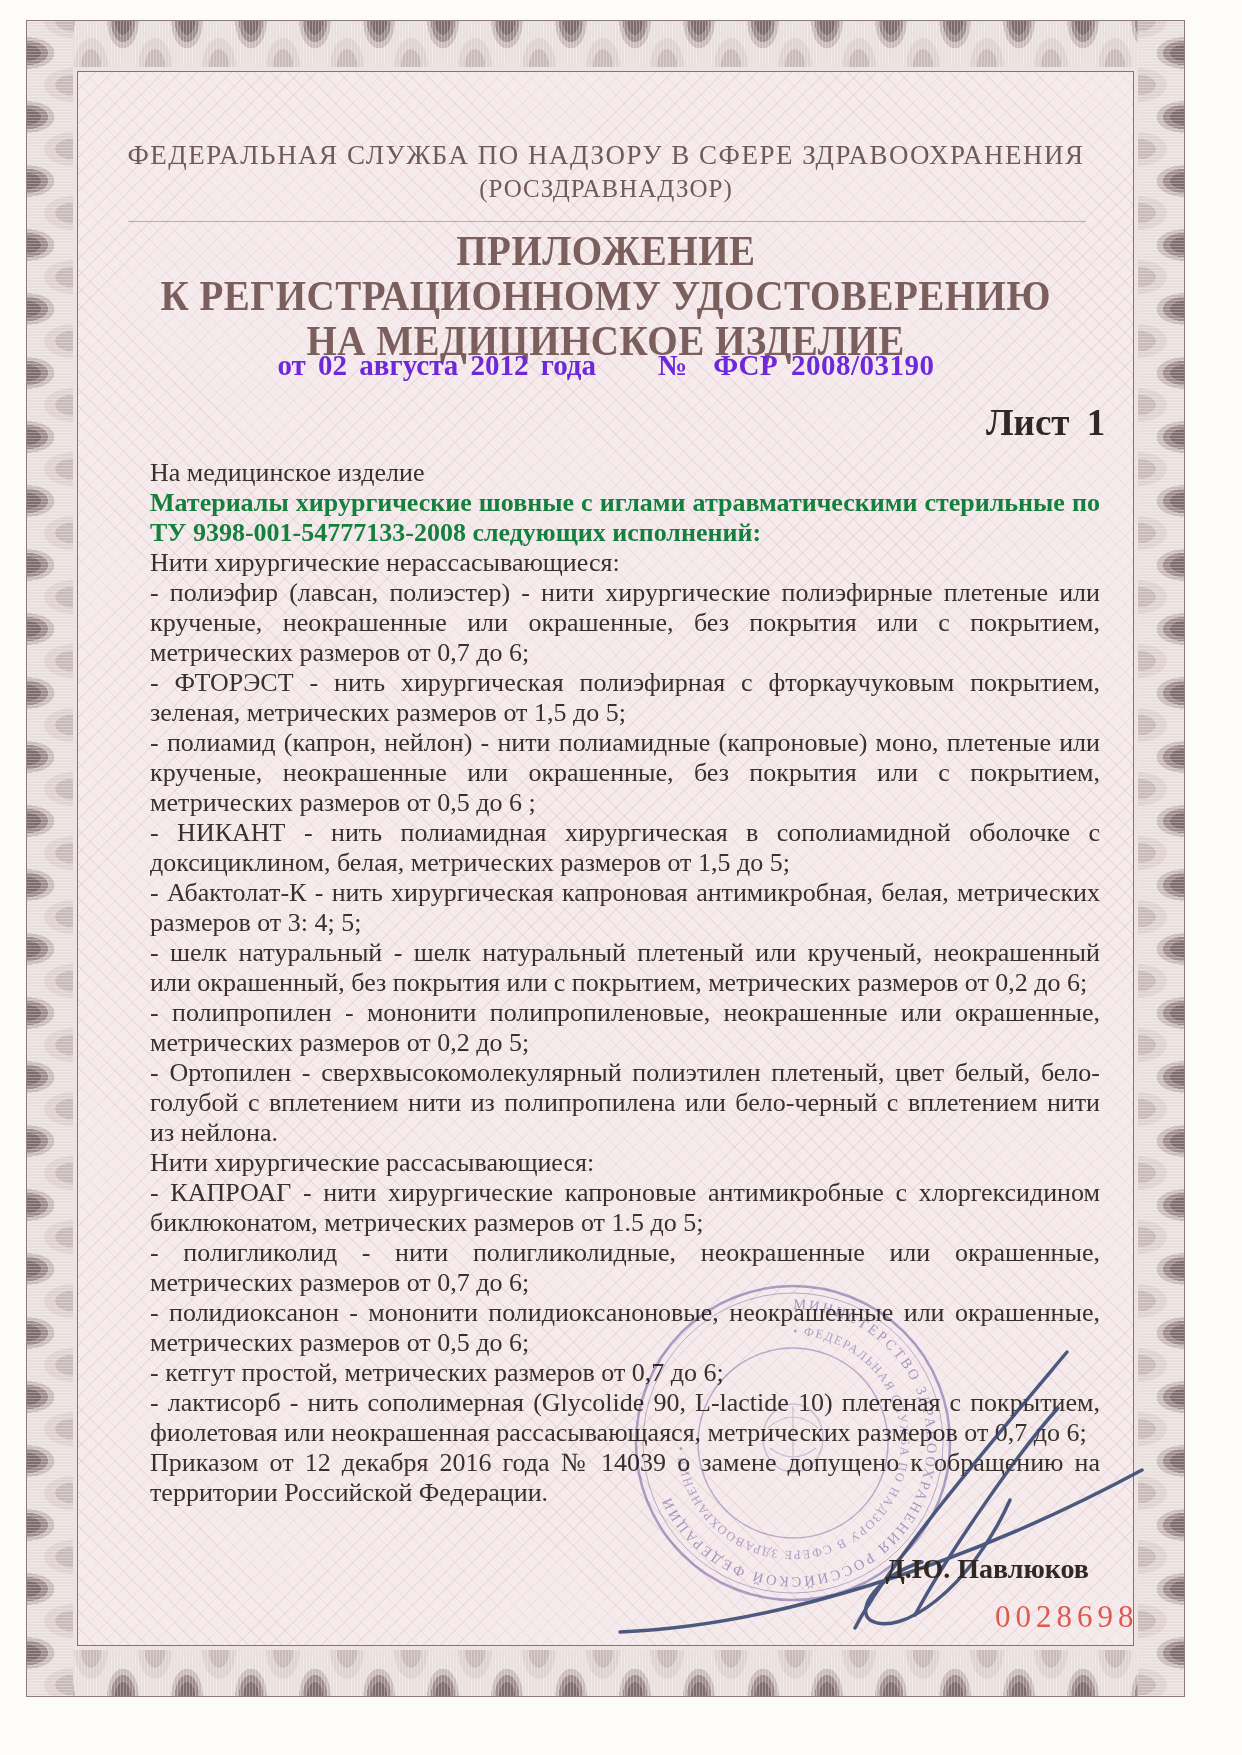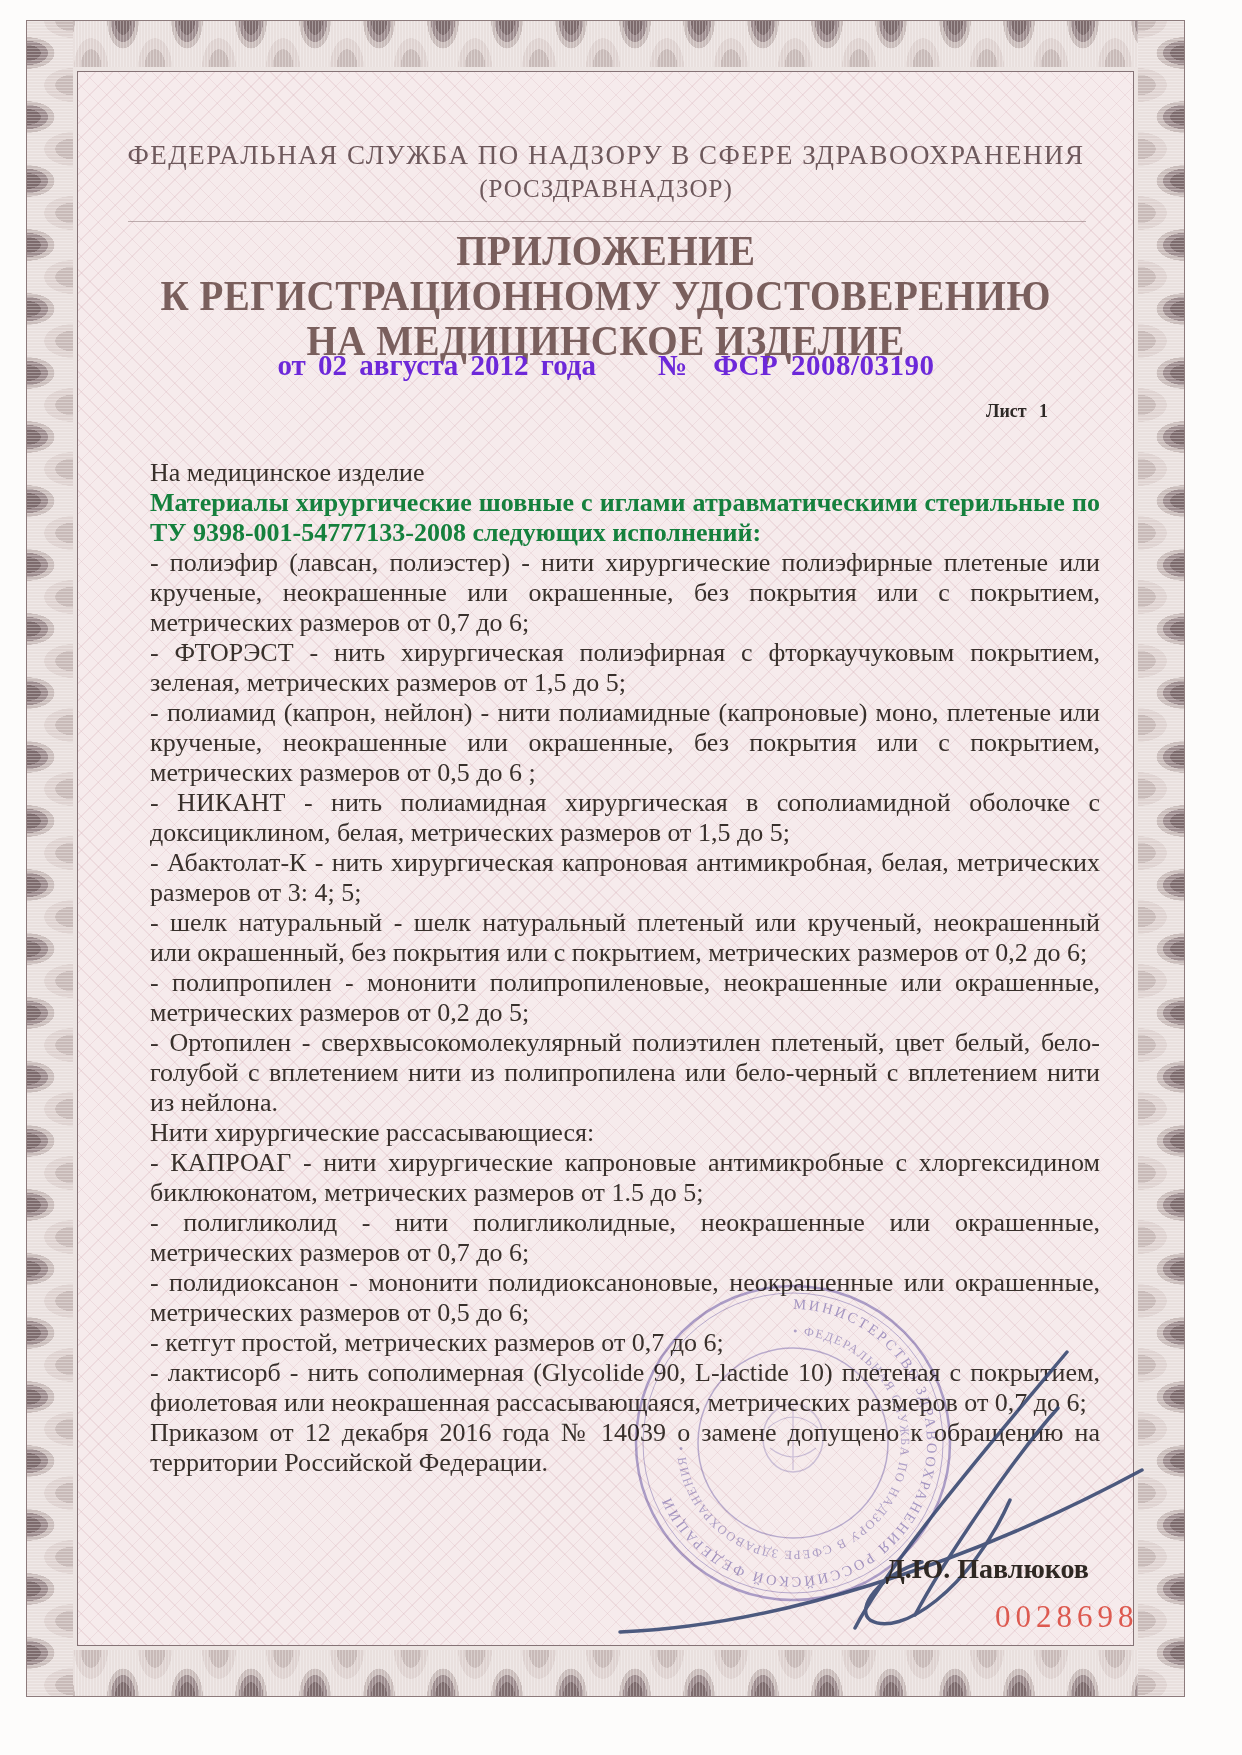--- a/index.html
+++ b/index.html
@@ -74,21 +74,21 @@
   .rule{position:absolute;left:128px;top:221px;width:958px;height:1px;
     background:rgba(140,120,122,.55);}
   .title{position:absolute;left:76px;top:229px;width:1060px;text-align:center;
     color:#7a5f5d;font-weight:bold;font-size:42px;line-height:45px;letter-spacing:.5px;}
   .title span{display:inline-block;transform:scaleX(.93);white-space:nowrap;}
   .dateline{position:absolute;left:76px;top:349px;width:1060px;
     display:flex;justify-content:center;gap:62px;
     color:#6d28d9;font-weight:bold;font-size:29px;word-spacing:5px;}
   .dateline .num{letter-spacing:.5px;}
   .sheet{position:absolute;left:986px;top:401px;color:#2e2926;
-    font-weight:bold;font-size:18px;word-spacing:8px;}
+    font-weight:bold;font-size:37px;word-spacing:8px;}
   .body-text{position:absolute;left:150px;top:458px;width:950px;
     color:#38302b;font-size:26px;line-height:30px;text-align:justify;z-index:2;}
   .body-text p{margin:0;}
   .body-text p.bold{font-weight:bold;color:#15803d;}
   .sig-labels{position:absolute;left:150px;top:1518px;width:600px;
     color:#2f2823;font-weight:bold;font-size:27px;line-height:35px;z-index:7;}
   .sig-name{position:absolute;right:153px;top:1553px;
     color:#2f2823;font-weight:bold;font-size:28px;z-index:7;}
   .serial{position:absolute;left:995px;top:1599px;
     color:#dd5a50;font-size:31px;letter-spacing:5px;z-index:7;}
@@ -127,20 +127,21 @@
     <span>от 02 августа 2012 года</span>
     <span class="num"><span>№</span>&nbsp;&nbsp;<span>ФСР 2008/03190</span></span>
   </div>
 
   <div class="sheet">Лист 1</div>
 
   <div class="body-text">
 
   <p class="para">На медицинское изделие</p>
       <p class="para bold">Материалы хирургические шовные с иглами атравматическими стерильные по ТУ 9398-001-54777133-2008 следующих исполнений:</p>
+      <p class="para">Нити хирургические нерассасывающиеся:</p>
       <p class="para">- полиэфир (лавсан, полиэстер) - нити хирургические полиэфирные плетеные или крученые, неокрашенные или окрашенные, без покрытия или с покрытием, метрических размеров от 0,7 до 6;</p>
       <p class="para">- ФТОРЭСТ - нить хирургическая полиэфирная с фторкаучуковым покрытием, зеленая, метрических размеров от 1,5 до 5;</p>
       <p class="para">- полиамид (капрон, нейлон) - нити полиамидные (капроновые) моно, плетеные или крученые, неокрашенные или окрашенные, без покрытия или с покрытием, метрических размеров от 0,5 до 6 ;</p>
       <p class="para">- НИКАНТ - нить полиамидная хирургическая в сополиамидной оболочке с доксициклином, белая, метрических размеров от 1,5 до 5;</p>
       <p class="para">- Абактолат-К - нить хирургическая капроновая антимикробная, белая, метрических размеров от 3: 4; 5;</p>
       <p class="para">- шелк натуральный - шелк натуральный плетеный или крученый, неокрашенный или окрашенный, без покрытия или с покрытием, метрических размеров от 0,2 до 6;</p>
       <p class="para">- полипропилен - мононити полипропиленовые, неокрашенные или окрашенные, метрических размеров от 0,2 до 5;</p>
       <p class="para">- Ортопилен - сверхвысокомолекулярный полиэтилен плетеный, цвет белый, бело-голубой с вплетением нити из полипропилена или бело-черный с вплетением нити из нейлона.</p>
       <p class="para">Нити хирургические рассасывающиеся:</p>
       <p class="para">- КАПРОАГ - нити хирургические капроновые антимикробные с хлоргексидином биклюконатом, метрических размеров от 1.5 до 5;</p>

